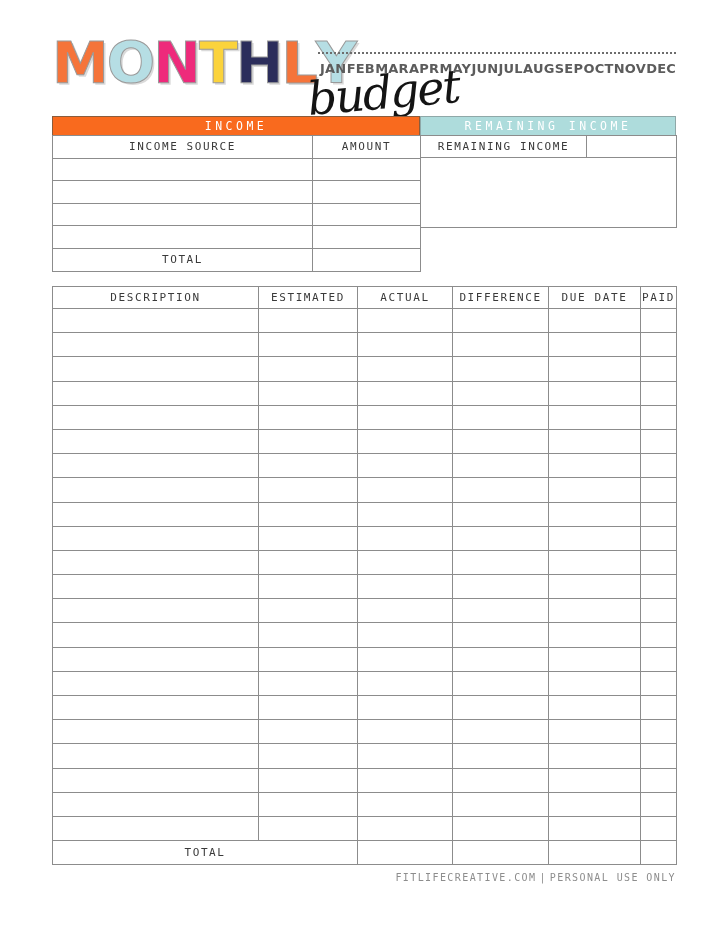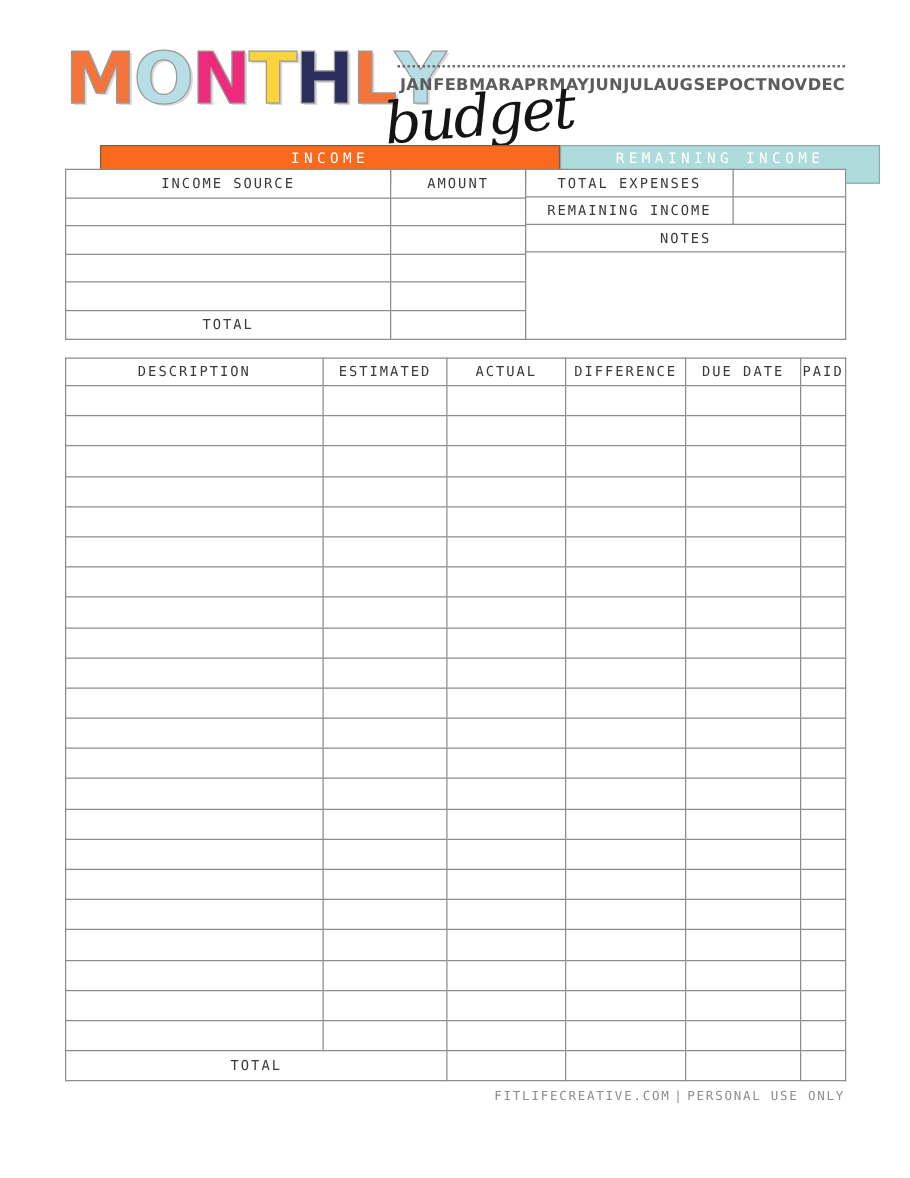--- a/index.html
+++ b/index.html
@@ -89,21 +89,20 @@
   
   .band {
     position: absolute;
     color: #ffffff;
     font-size: 11.5px;
     letter-spacing: 3.5px;
     text-align: center;
     line-height: 19px;
     height: 31px;
     box-sizing: border-box;
-    margin-left: 28px;
   }
   #income-band {
     left: 52px;
     top: 116px;
     width: 368px;
     background: #F96A1E;
     border: 1px solid #8a5c3c;
   }
   #remaining-band {
     left: 420px;
@@ -262,29 +261,22 @@
       </tbody>
   </table>
 
   <table class="grid" id="remaining-grid">
     <colgroup>
         <col class="c-lbl">
         <col class="c-val">
       </colgroup>
     <tbody id="remaining-body">
         <tr>
-          <td>TOTAL EXPENSES</td>
-          <td></td>
-        </tr>
-        <tr>
           <td>REMAINING INCOME</td>
           <td></td>
-        </tr>
-        <tr>
-          <td colspan="2">NOTES</td>
         </tr>
         <tr>
           <td colspan="2" id="notes-cell"></td>
         </tr>
       </tbody>
   </table>
 
 
   <table class="grid" id="expenses-grid">
     <colgroup>

